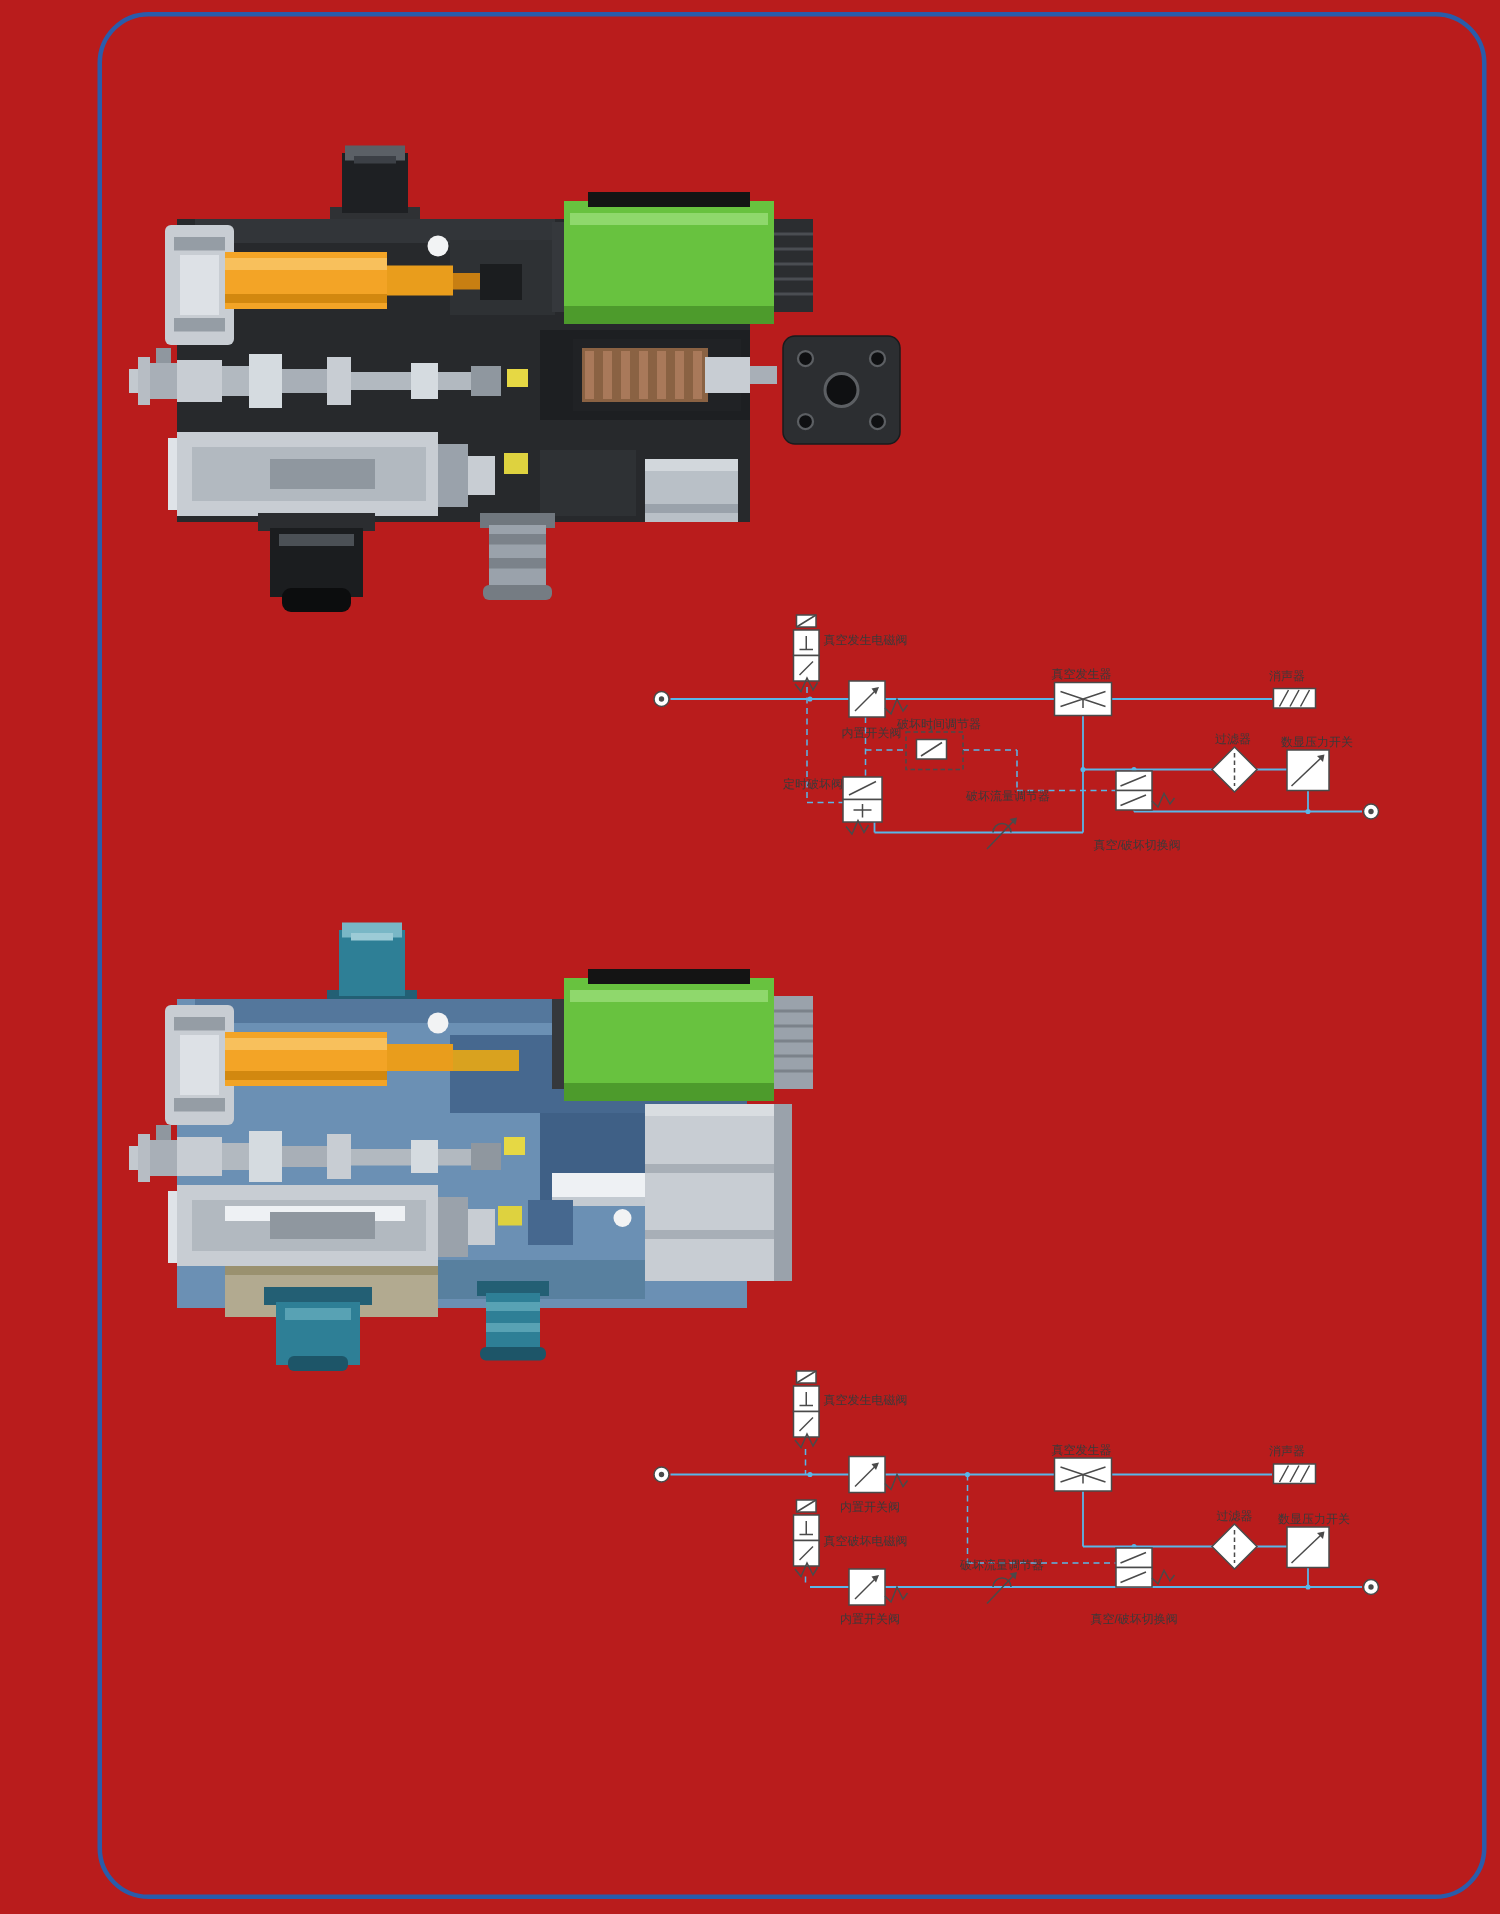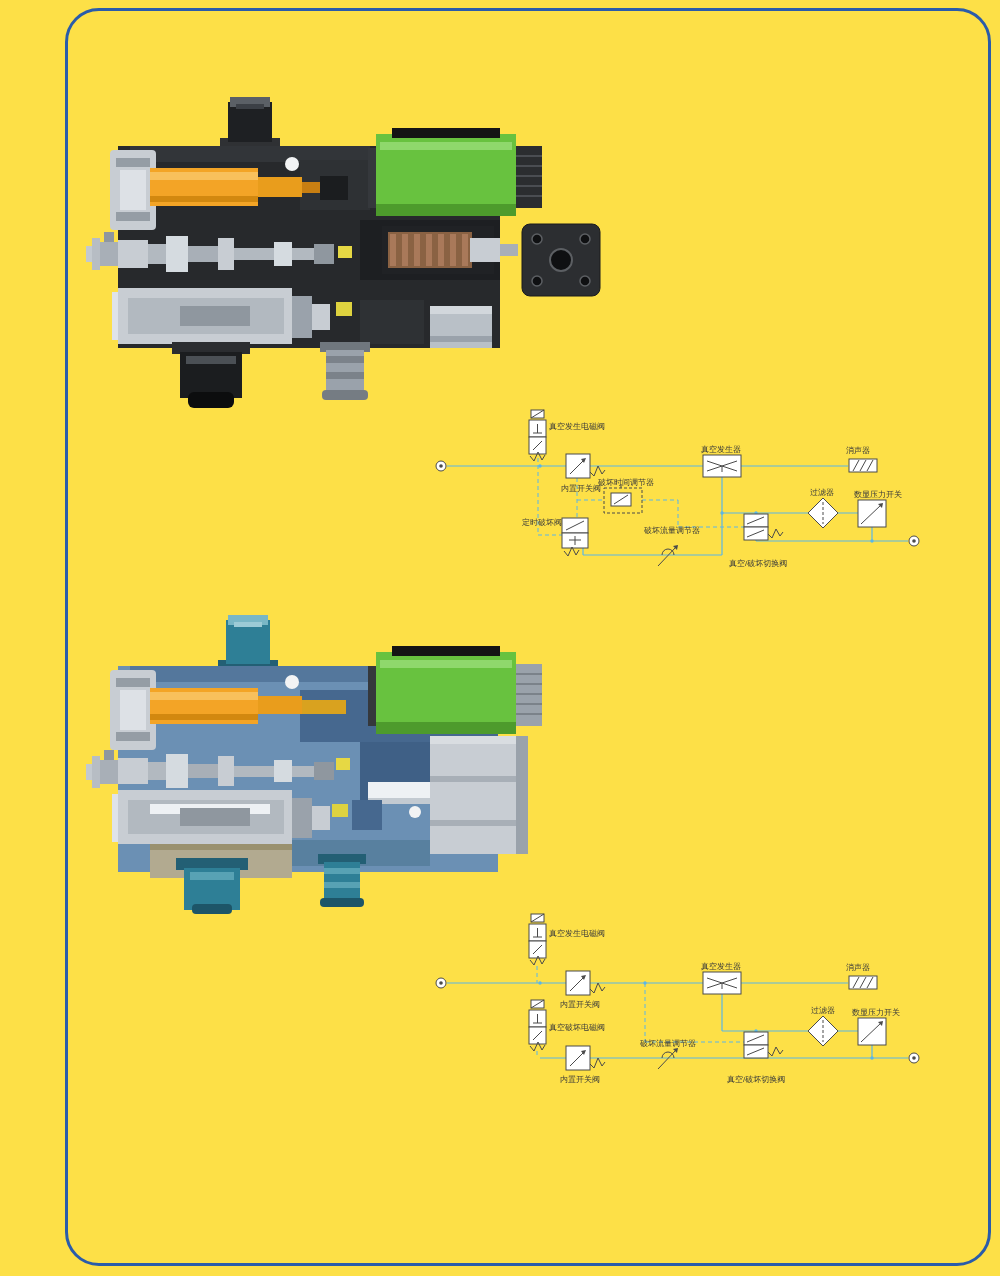--- a/index.html
+++ b/index.html
@@ -1,16 +1,16 @@
 <!DOCTYPE html>
 <html style="--border_blue: #2a5caa; --line_blue: #5ab6e8; --symbol_gray: #4a4a4a; --label_gray: #3a3a3a; --green: #68c23f; --green_dark: #4d9b2c; --orange: #f3a426; --dark_body: #27292c; --blue_body: #6b90b4; --teal: #2e7f96; --light_gray: #c8cdd3; --yellow: #e6d844; --brown: #8a6243; --tan: #b2aa90;"><head>
 <meta charset="utf-8">
 <style>
   html,body{margin:0;padding:0;background:#fff;}
-  .page{position:relative;width:1000px;height:1276px;background:#fde047;overflow:hidden;
+  .page{position:relative;width:1000px;height:1276px;background:#b91c1c;overflow:hidden;
         font-family:"Liberation Sans",sans-serif;}
   .page-border{position:absolute;left:65px;top:8px;width:926px;height:1258px;
         border:3px solid var(--border_blue,#2a5caa);border-radius:34px;box-sizing:border-box;}
   svg.art{position:absolute;overflow:visible;}
   
   .cDark{fill:var(--dark_body,#27292c)} .cBlue{fill:var(--blue_body,#6b90b4)}
   .cGreen{fill:var(--green,#68c23f)} .cGreenD{fill:var(--green_dark,#4d9b2c)}
   .cOrange{fill:var(--orange,#f3a426)} .cTeal{fill:var(--teal,#2e7f96)}
   .cLight{fill:var(--light_gray,#c8cdd3)} .cYellow{fill:var(--yellow,#e6d844)}
   .cBrown{fill:var(--brown,#8a6243)} .cTan{fill:var(--tan,#b2aa90)}

